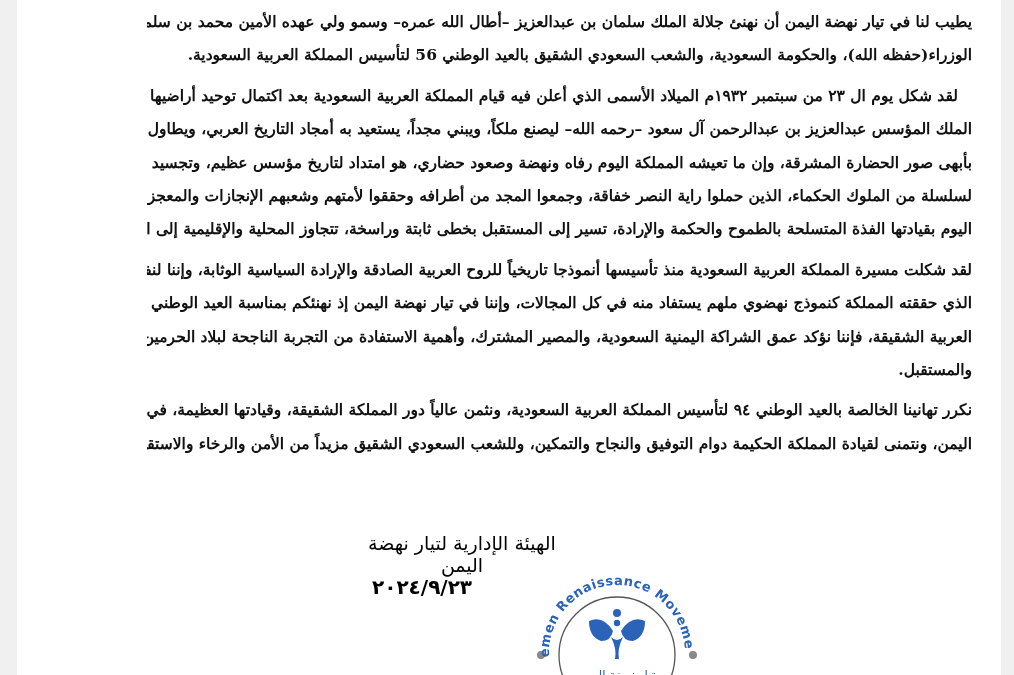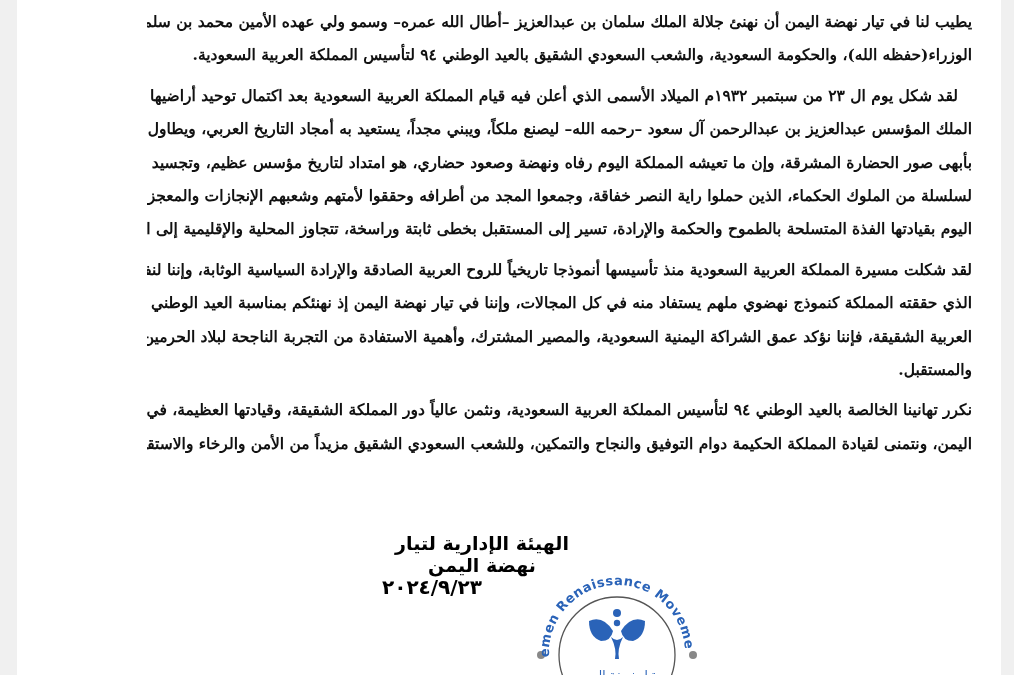--- a/index.html
+++ b/index.html
@@ -20,45 +20,45 @@
   }
   .para { margin: 0 0 7px 0; }
   .line {
     display: block; height: 33.4px; line-height: 33.4px;
     text-align: justify; text-align-last: justify;
     white-space: nowrap; overflow: hidden;
   }
   .line.last { text-align-last: right; }
   .line.indent { padding-right: 14px; }
   .signature {
-    position: absolute; left: 360px; top: 532px; width: 210px;
+    position: absolute; left: 340px; top: 532px; width: 210px;
     direction: rtl; text-align: center;
-    font-family: "DejaVu Sans", sans-serif; font-weight: 700;
+    font-family: "DejaVu Sans", sans-serif; font-weight: 400;
     font-size: 19px; color: #000; letter-spacing: 0.2px;
   }
   .date {
     position: absolute; left: 355px; top: 575px; width: 120px;
-    direction: ltr; text-align: center;
+    direction: ltr; text-align: left;
     font-family: "DejaVu Sans", sans-serif; font-weight: 900;
     font-size: 20px; color: #000;
   }
   .seal {
     position: absolute; left: 510px; top: 575px; width: 180px; height: 100px;
     overflow: hidden;
   }
   .seal svg { display: block; }
 </style>
 </head>
 <body>
 
 <div class="page">
   <div class="body-text" id="body-text">
       <div class="para">
         <span class="line">يطيب لنا في تيار نهضة اليمن أن نهنئ جلالة الملك سلمان بن عبدالعزيز –أطال الله عمره– وسمو ولي عهده الأمين محمد بن سلمان رئيس مجلس</span>
-        <span class="line last">الوزراء(حفظه الله)، والحكومة السعودية، والشعب السعودي الشقيق بالعيد الوطني ٩٤ لتأسيس المملكة العربية السعودية.</span>
+        <span class="line last">الوزراء(حفظه الله)، والحكومة السعودية، والشعب السعودي الشقيق بالعيد الوطني 56 لتأسيس المملكة العربية السعودية.</span>
       </div>
       <div class="para">
         <span class="line indent">لقد شكل يوم ال ٢٣ من سبتمبر ١٩٣٢م الميلاد الأسمى الذي أعلن فيه قيام المملكة العربية السعودية بعد اكتمال توحيد أراضيها الشاسعة بقيادة</span>
         <span class="line">الملك المؤسس عبدالعزيز بن عبدالرحمن آل سعود –رحمه الله– ليصنع ملكاً، ويبني مجداً، يستعيد به أمجاد التاريخ العربي، ويطاول به دورة التاريخ المعاصر</span>
         <span class="line">بأبهى صور الحضارة المشرقة، وإن ما تعيشه المملكة اليوم رفاه ونهضة وصعود حضاري، هو امتداد لتاريخ مؤسس عظيم، وتجسيد لطموحات متصلة</span>
         <span class="line">لسلسلة من الملوك الحكماء، الذين حملوا راية النصر خفاقة، وجمعوا المجد من أطرافه وحققوا لأمتهم وشعبهم الإنجازات والمعجزات، وها هي  المملكة</span>
         <span class="line">اليوم بقيادتها الفذة المتسلحة بالطموح والحكمة والإرادة، تسير إلى المستقبل بخطى ثابتة وراسخة، تتجاوز المحلية والإقليمية إلى العالمية، كقوة مؤثرة وفاعلة</span>
       </div>
       <div class="para">
         <span class="line">لقد شكلت مسيرة المملكة العربية السعودية منذ تأسيسها أنموذجا تاريخياً للروح العربية الصادقة والإرادة السياسية الوثابة، وإننا لنفخر كل الفخر بالنجاح</span>

